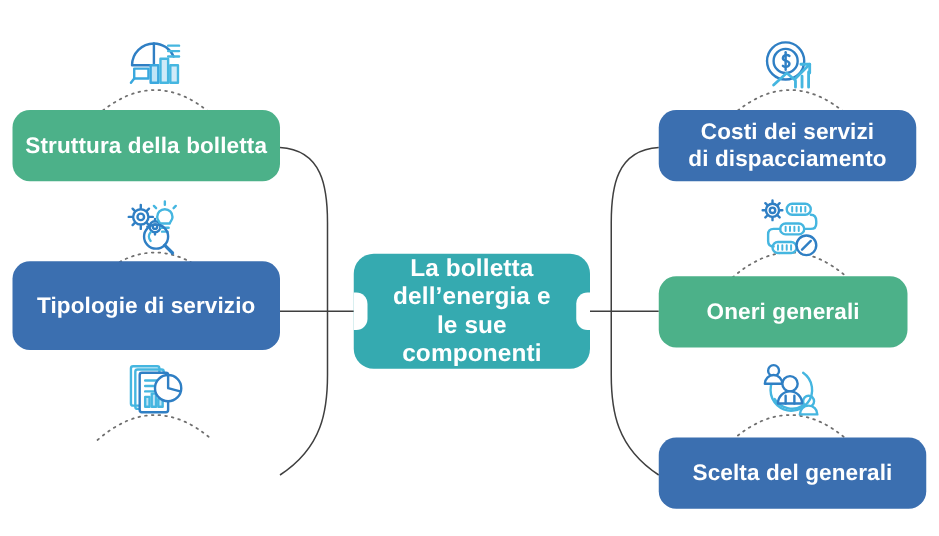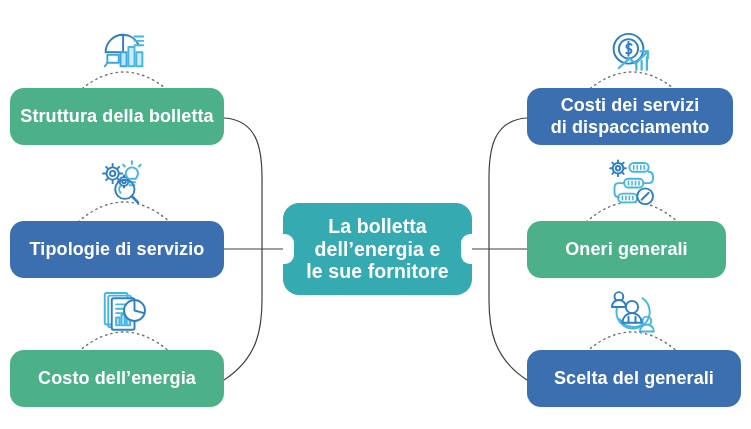--- a/index.html
+++ b/index.html
@@ -198,42 +198,39 @@
         <path d="M21 42 a11 11 0 0 1 22 0 z" fill="#ffffff"></path>
         <path d="M28 35 v7 M36 35 v7" stroke="#2f7fc4"></path>
       </g>
     </svg>
   </div>
 
   <div class="node node-green side-node" style="left:10px; top:88px; width:214px; height:57px;">
     <span class="node-label">Struttura della bolletta</span>
   </div>
 
-  <div class="node node-blue side-node" style="left:10px; top:221px; width:214px; height:57px;">
+  <div class="node node-blue side-node" style="left:10px; top:209px; width:214px; height:71px;">
     <span class="node-label">Tipologie di servizio</span>
   </div>
 
-  <div class="node node-green side-node" style="left:10px; top:350px; width:214px; height:57px;">
-    <span class="node-label">Costo dell’energia</span>
-  </div>
 
   <div class="node node-blue side-node" style="left:527px; top:88px; width:206px; height:57px;">
     <span class="node-label">Costi dei servizi
 di dispacciamento</span>
   </div>
 
   <div class="node node-green side-node" style="left:527px; top:221px; width:199px; height:57px;">
     <span class="node-label">Oneri generali</span>
   </div>
 
   <div class="node node-blue side-node" style="left:527px; top:350px; width:214px; height:57px;">
     <span class="node-label">Scelta del generali</span>
   </div>
 
   <div class="node node-center" style="left:283px; top:203px; width:189px; height:92px;">
     <span class="node-label">La bolletta
 dell’energia e
-le sue fornitore</span>
+le sue componenti</span>
   </div>
   <div class="notch notch-left" style="left:283px; top:234px;"></div>
   <div class="notch notch-right" style="left:461px; top:234px;"></div>
 
 </div>
 
 </body></html>

